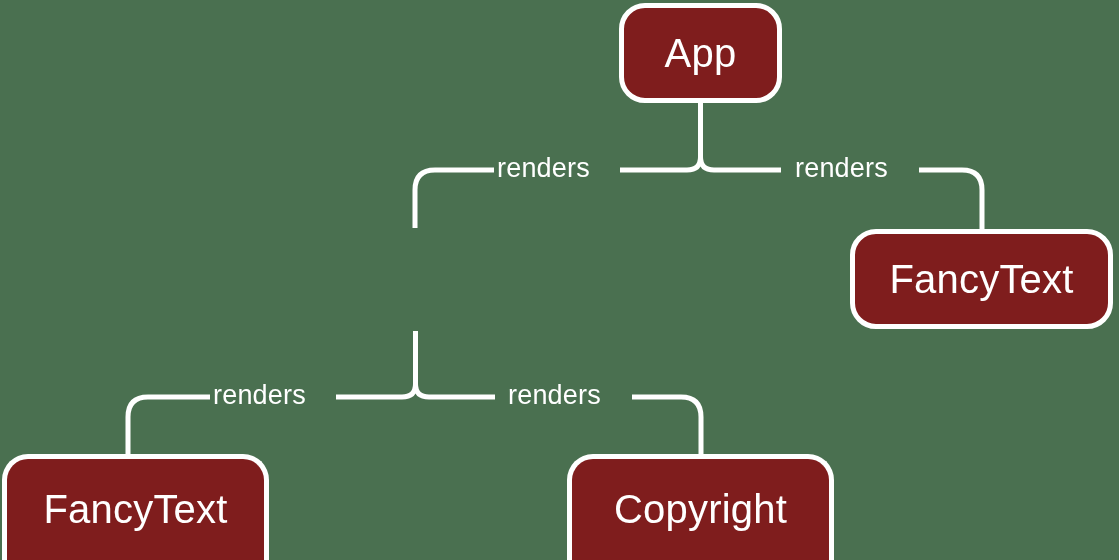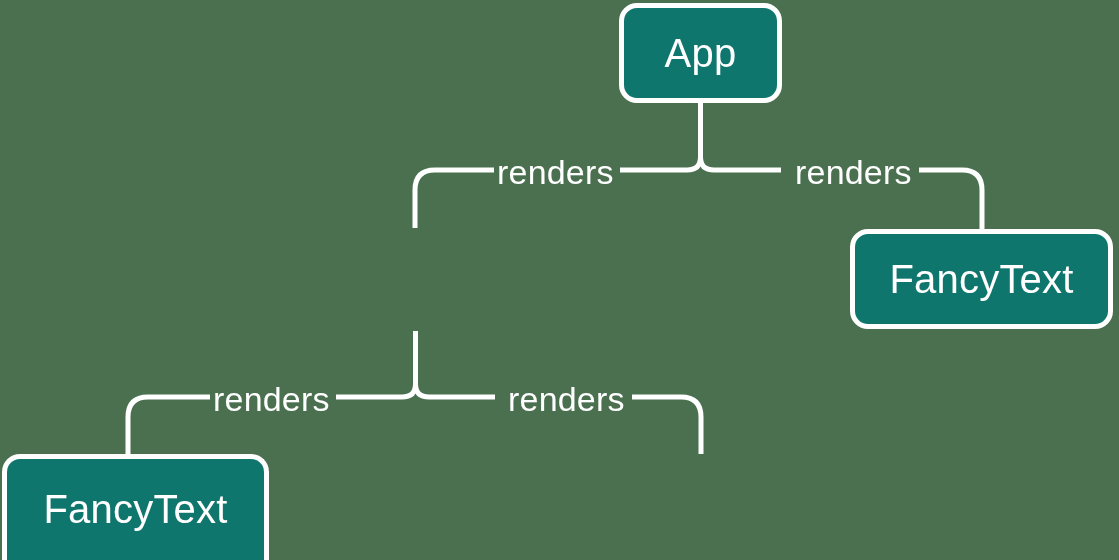--- a/index.html
+++ b/index.html
@@ -20,37 +20,37 @@
     position: absolute;
     left: 0;
     top: 0;
     width: 1119px;
     height: 560px;
     pointer-events: none;
   }
   .node {
     position: absolute;
     box-sizing: border-box;
-    background: #0f766e;
+    background: #7f1d1d;
     border: 5px solid #ffffff;
-    border-radius: 18px;
+    border-radius: 26px;
     color: #ffffff;
     display: flex;
     align-items: center;
     justify-content: center;
     font-size: 40px;
     font-weight: 400;
     letter-spacing: 0.2px;
     white-space: nowrap;
     z-index: 2;
   }
   .edge-label {
     position: absolute;
     color: #ffffff;
-    font-size: 34px;
+    font-size: 27px;
     font-weight: 500;
     letter-spacing: 0.2px;
     white-space: nowrap;
     z-index: 3;
     line-height: 1;
   }
   
   #node-app            { left: 619px;  top: 3px;   width: 163px; height: 100px; }
   #node-inspiration    { left: 197px;  top: 228px; width: 463px; height: 103px; }
   #node-fancytext-right{ left: 850px;  top: 229px; width: 263px; height: 100px; }
@@ -92,20 +92,21 @@
     </g>
   </svg>
 
   <div class="node" id="node-app">App</div>
 
 
   <div class="node" id="node-fancytext-right">FancyText</div>
 
   <div class="node" id="node-fancytext-left">FancyText</div>
 
+  <div class="node" id="node-copyright">Copyright</div>
 
   <div class="edge-label" id="label-app-inspiration">renders</div>
 
   <div class="edge-label" id="label-app-fancytext">renders</div>
 
   <div class="edge-label" id="label-ig-fancytext">renders</div>
 
   <div class="edge-label" id="label-ig-copyright">renders</div>
 
 </div>

